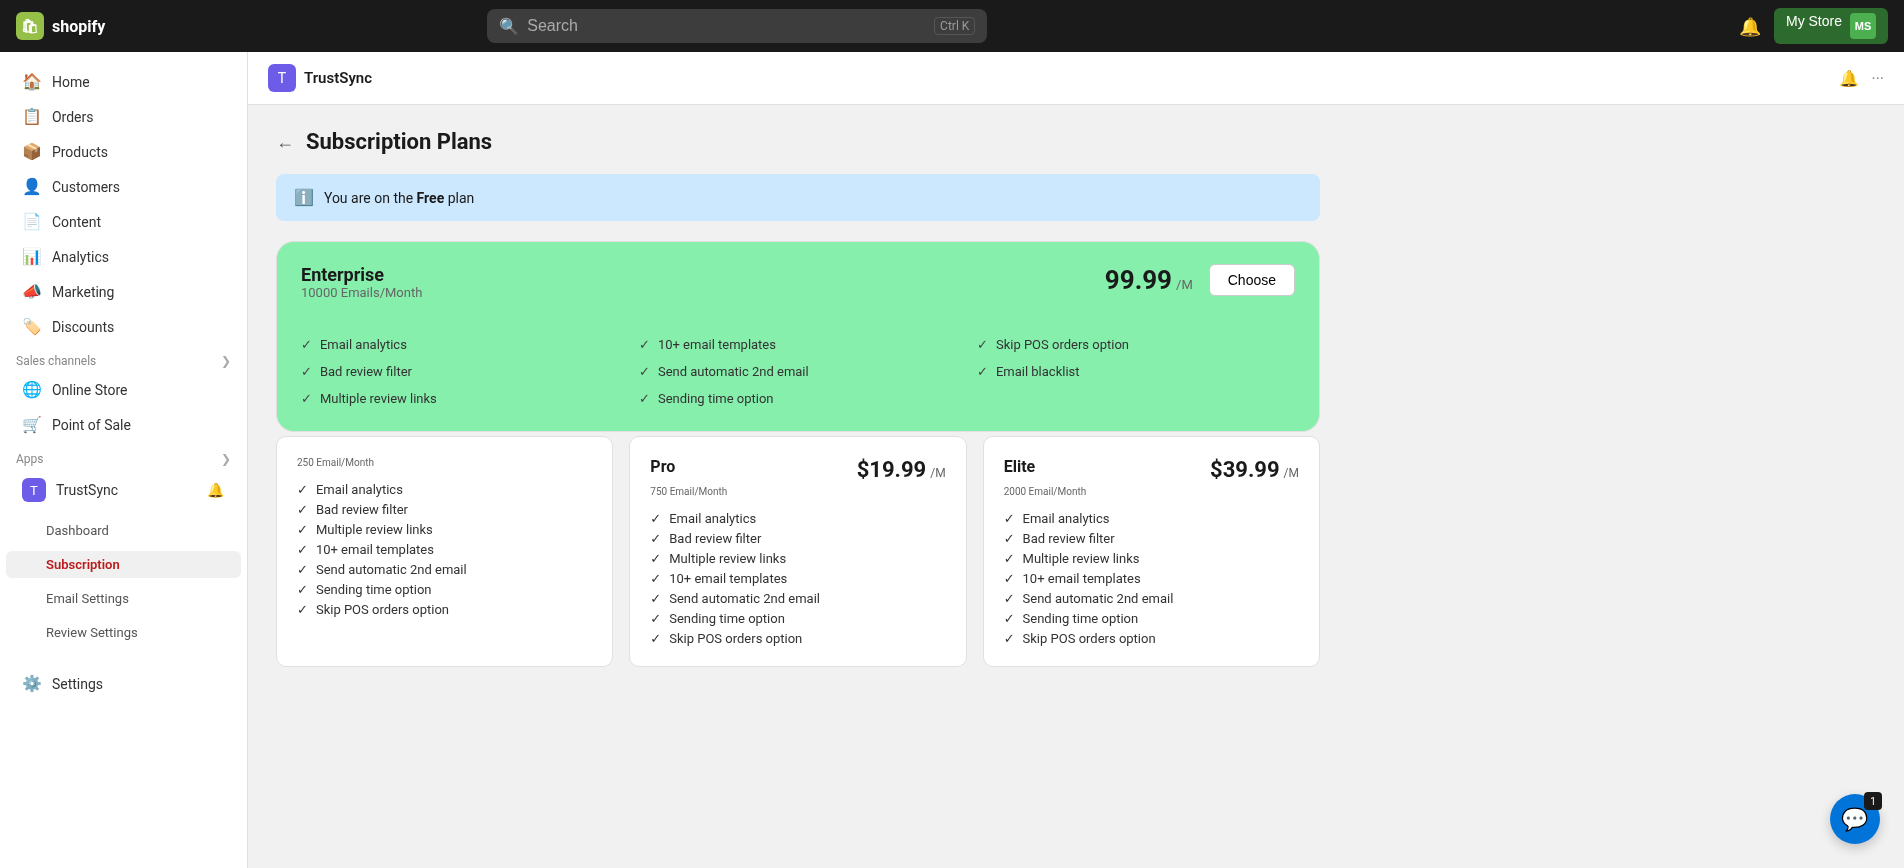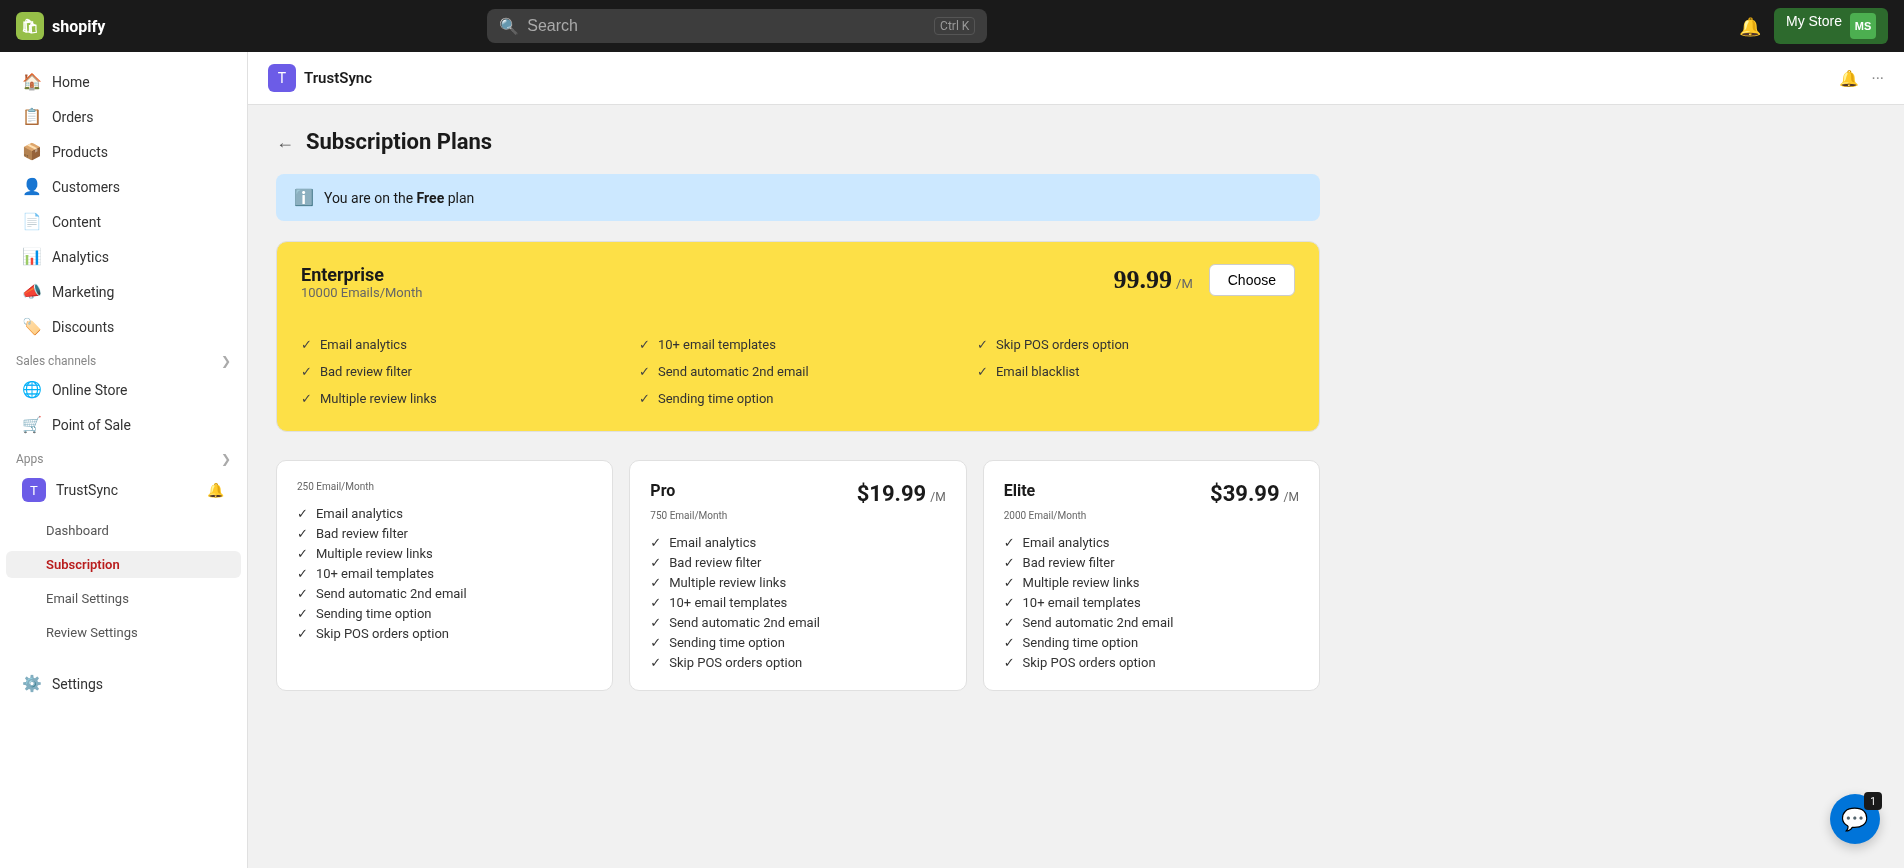--- a/index.html
+++ b/index.html
@@ -251,25 +251,25 @@
       gap: 10px;
       margin-bottom: 20px;
       font-size: 14px;
       color: #1a1a1a;
     }
     .info-banner .info-icon { color: #0074d9; font-size: 16px; }
     .info-banner strong { font-weight: 700; }
 
     
     .plan-card {
-      background: #fde047;
-      border-radius: 11px;
+      background: #86efac;
+      border-radius: 18px;
       border: 1px solid #e0e0e0;
       padding: 22px 24px;
-      margin-bottom: 28px;
+      margin-bottom: 4px;
     }
     .plan-card-header {
       display: flex;
       align-items: flex-start;
       justify-content: space-between;
       margin-bottom: 6px;
     }
     .plan-name {
       font-size: 18px;
       font-weight: 700;
@@ -280,21 +280,20 @@
       margin-bottom: 18px;
     }
     .plan-price {
       display: flex;
       align-items: baseline;
       gap: 4px;
     }
     .plan-price-amount {
       font-size: 26px;
       font-weight: 700;
-      font-family: Liberation Serif, serif;
     }
     .plan-price-period {
       font-size: 13px;
       color: #666;
     }
     .plan-price-right {
       display: flex;
       align-items: center;
       gap: 16px;
     }

